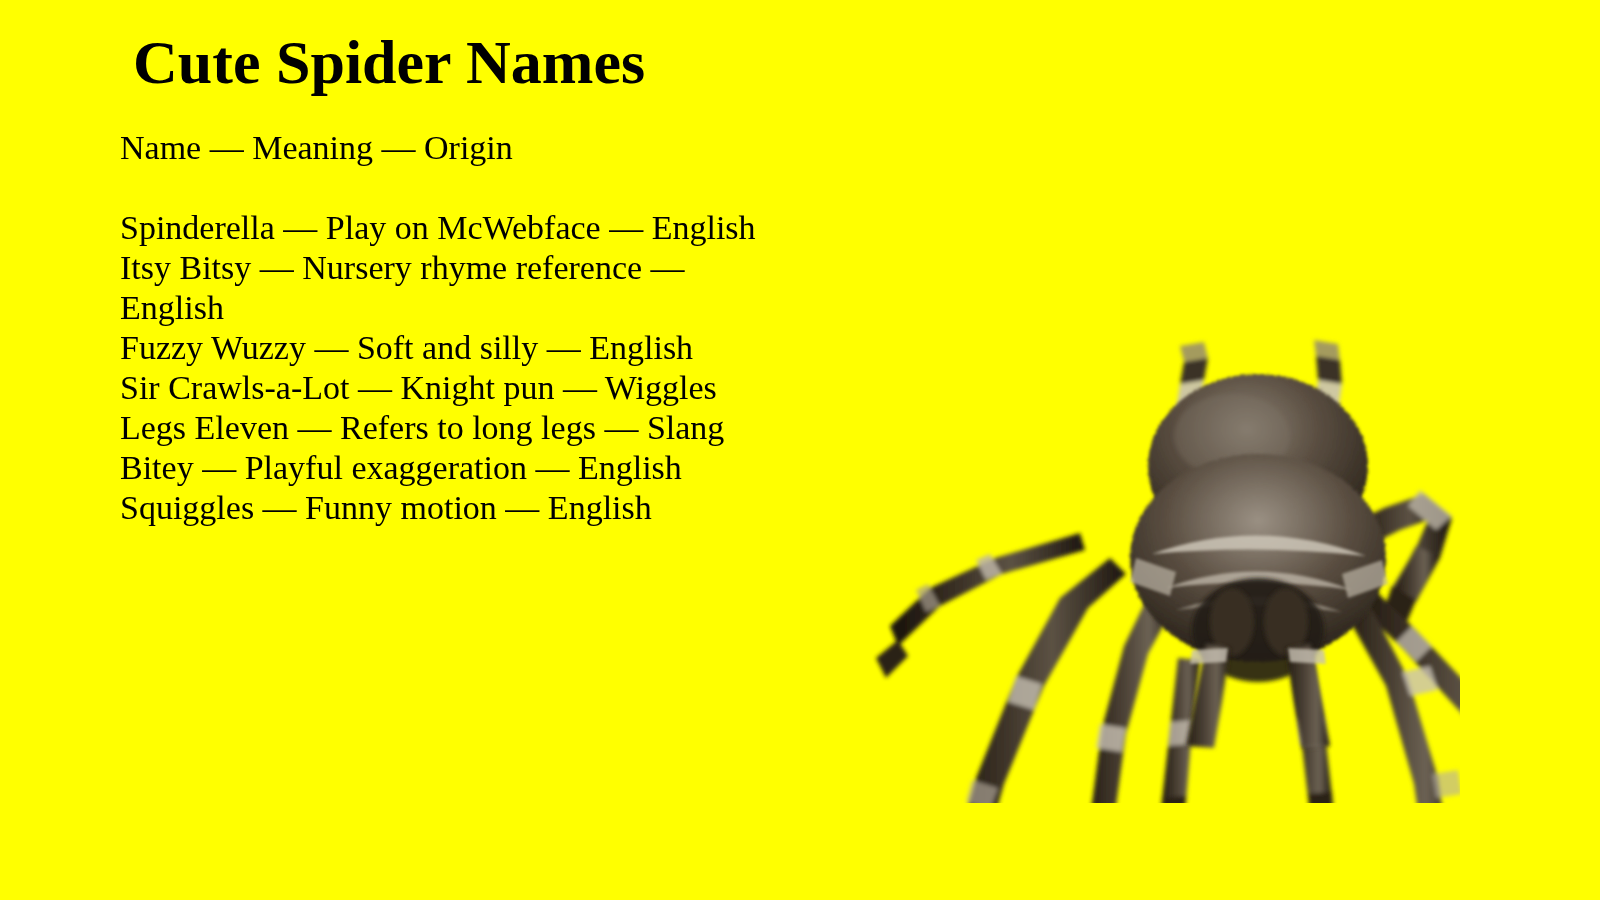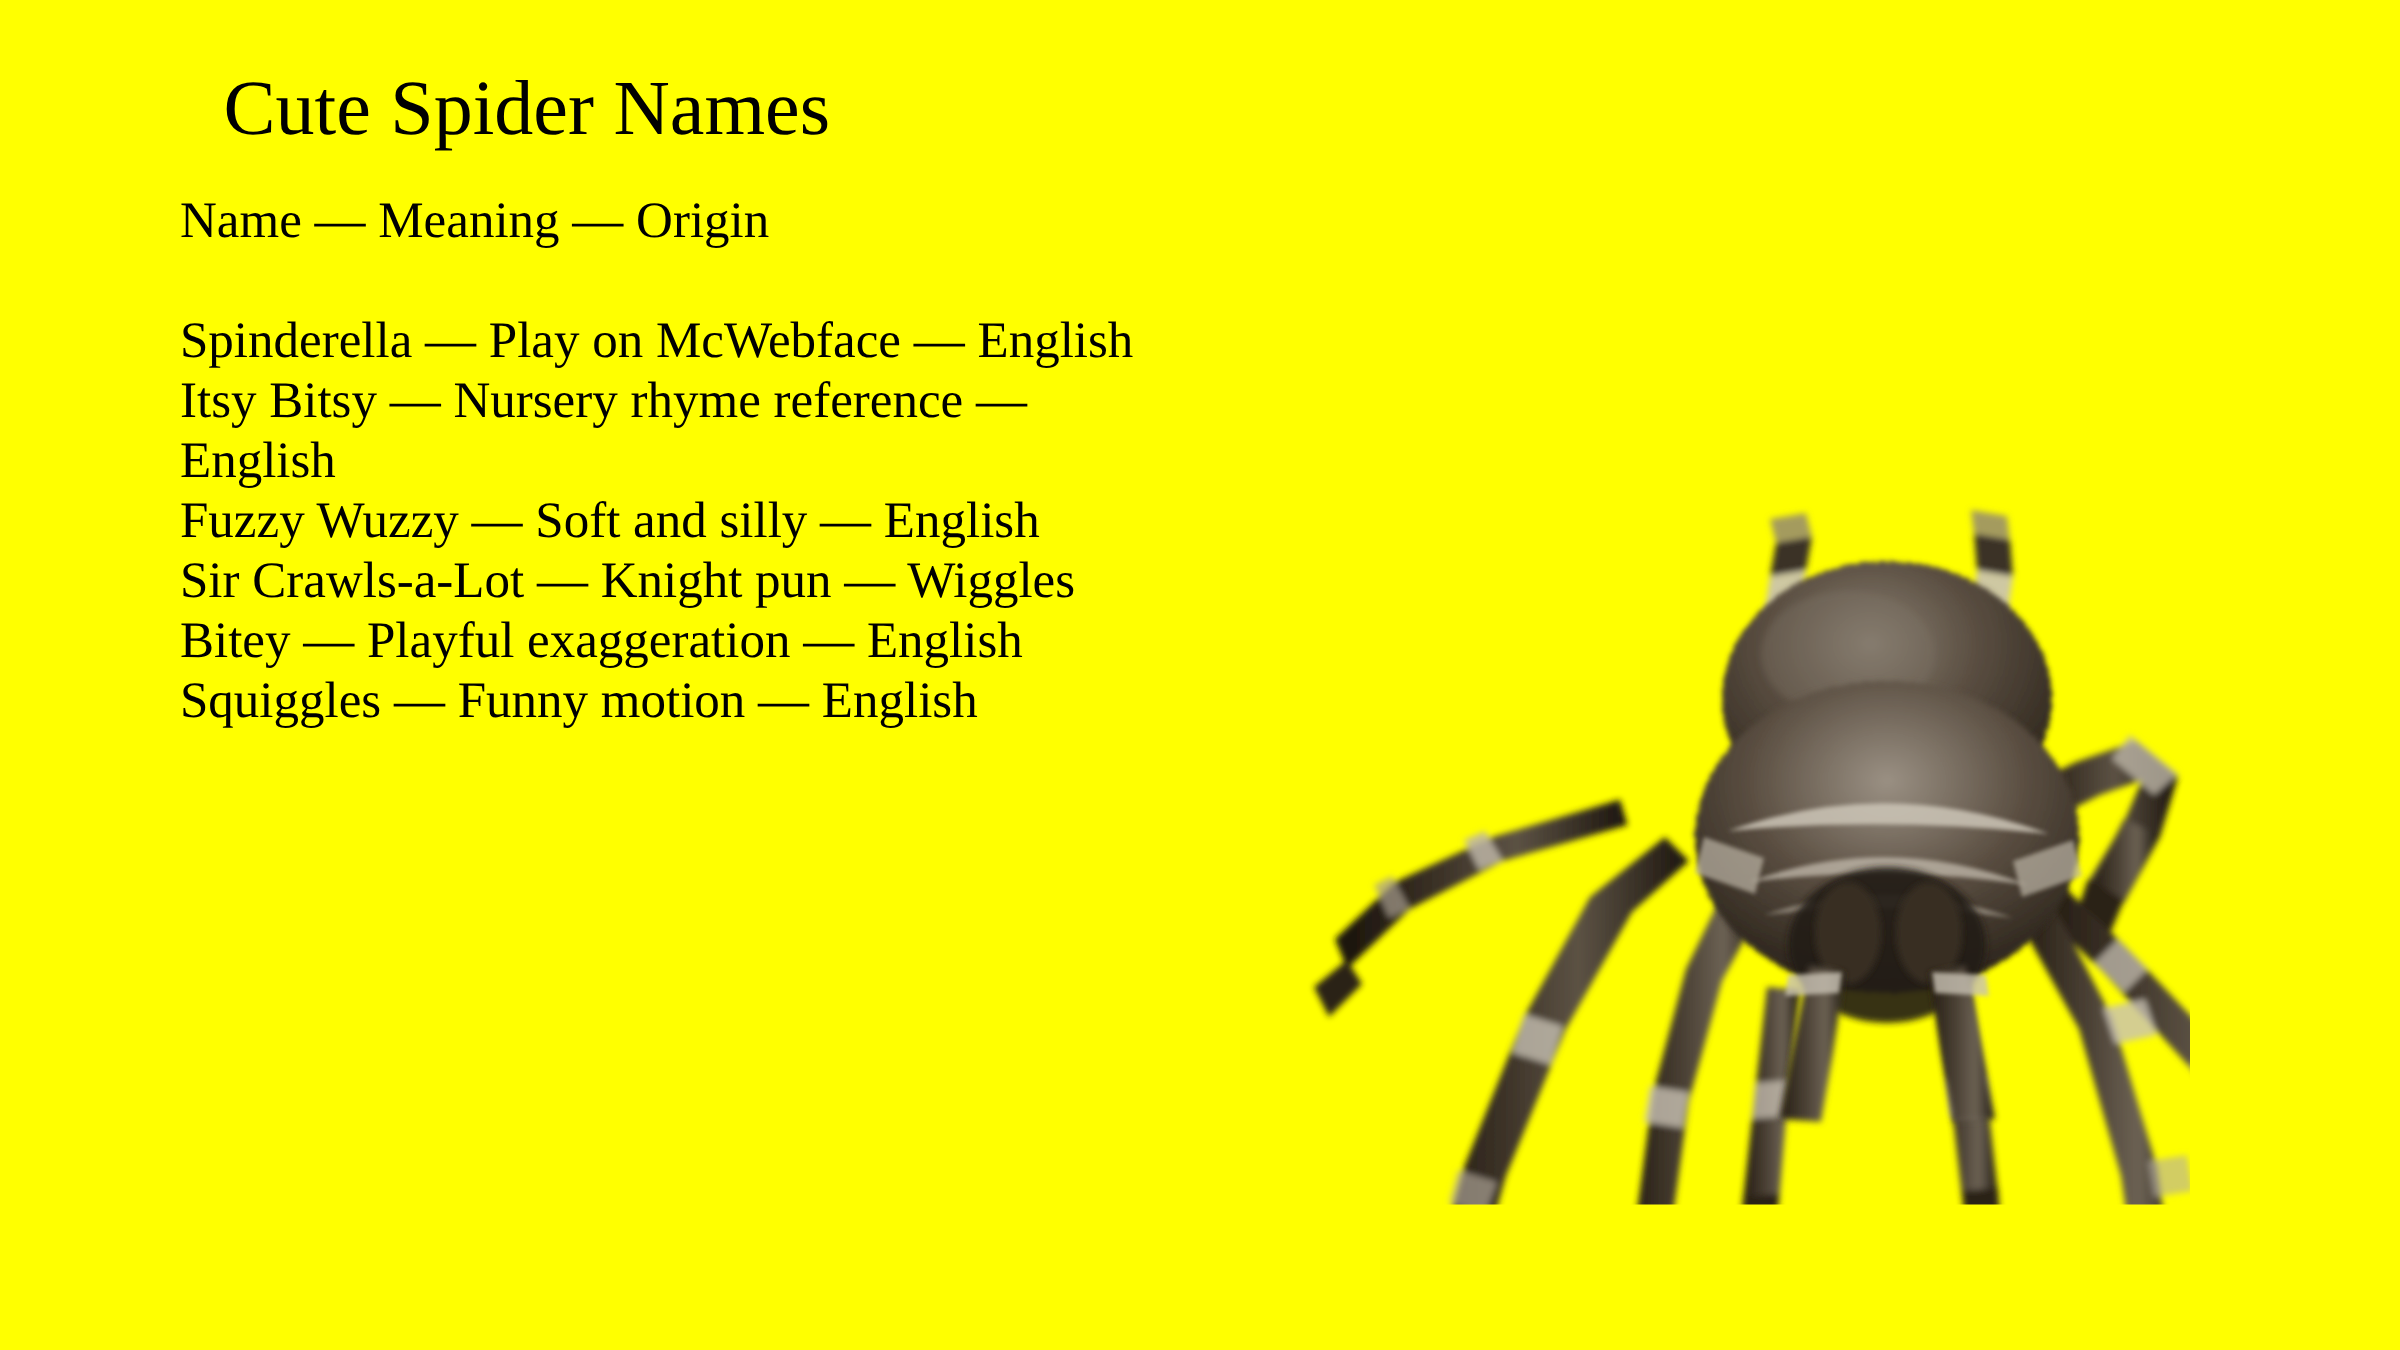--- a/index.html
+++ b/index.html
@@ -16,27 +16,27 @@
     position: relative;
     width: 1600px;
     height: 900px;
     background: #ffff00;
     overflow: hidden;
   }
   #slide-title {
     position: absolute;
     left: 133px;
     top: 30px;
-    font-size: 52px;
+    font-size: 62px;
     line-height: 1.05;
     color: #000000;
-    font-weight: normal;
+    font-weight: bold;
     letter-spacing: 0px;
     white-space: nowrap;
-    margin: 16px;
+    margin: 0;
   }
   #body-block {
     position: absolute;
     left: 120px;
     top: 128px;
     width: 660px;
     font-size: 34px;
     line-height: 40px;
     color: #000000;
   }
@@ -69,20 +69,21 @@
 
   <div id="body-block">
     <div class="text-line">Name — Meaning — Origin</div>
 
     <div class="spacer-line"></div>
 
     <div class="text-line">Spinderella — Play on McWebface — English</div>
     <div class="text-line">Itsy Bitsy — Nursery rhyme reference — English</div>
     <div class="text-line">Fuzzy Wuzzy — Soft and silly — English</div>
     <div class="text-line">Sir Crawls-a-Lot — Knight pun — Wiggles</div>
+    <div class="text-line">Legs Eleven — Refers to long legs — Slang</div>
     <div class="text-line">Bitey — Playful exaggeration — English</div>
     <div class="text-line">Squiggles — Funny motion — English</div>
   </div>
 
   <div id="spider-figure">
     <svg viewBox="0 0 680 545" xmlns="http://www.w3.org/2000/svg" aria-hidden="true">
       <defs>
         <radialGradient id="abdomenGrad" cx="45%" cy="30%" r="70%">
           <stop offset="0%" stop-color="#8b8173"></stop>
           <stop offset="45%" stop-color="#5b4f42"></stop>

